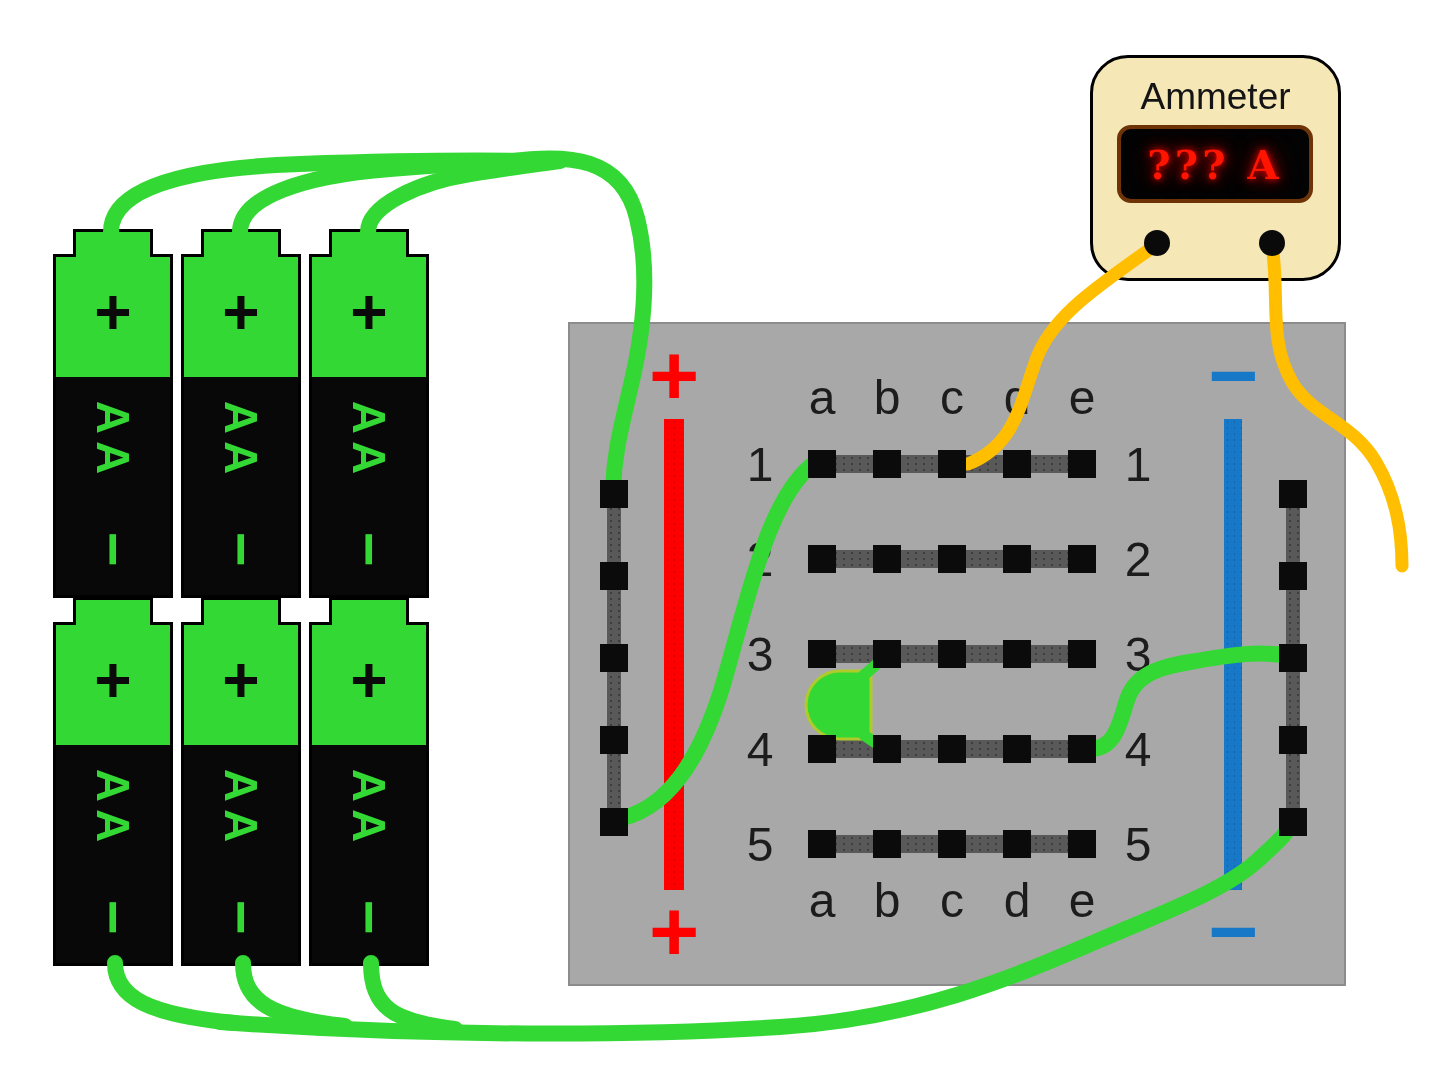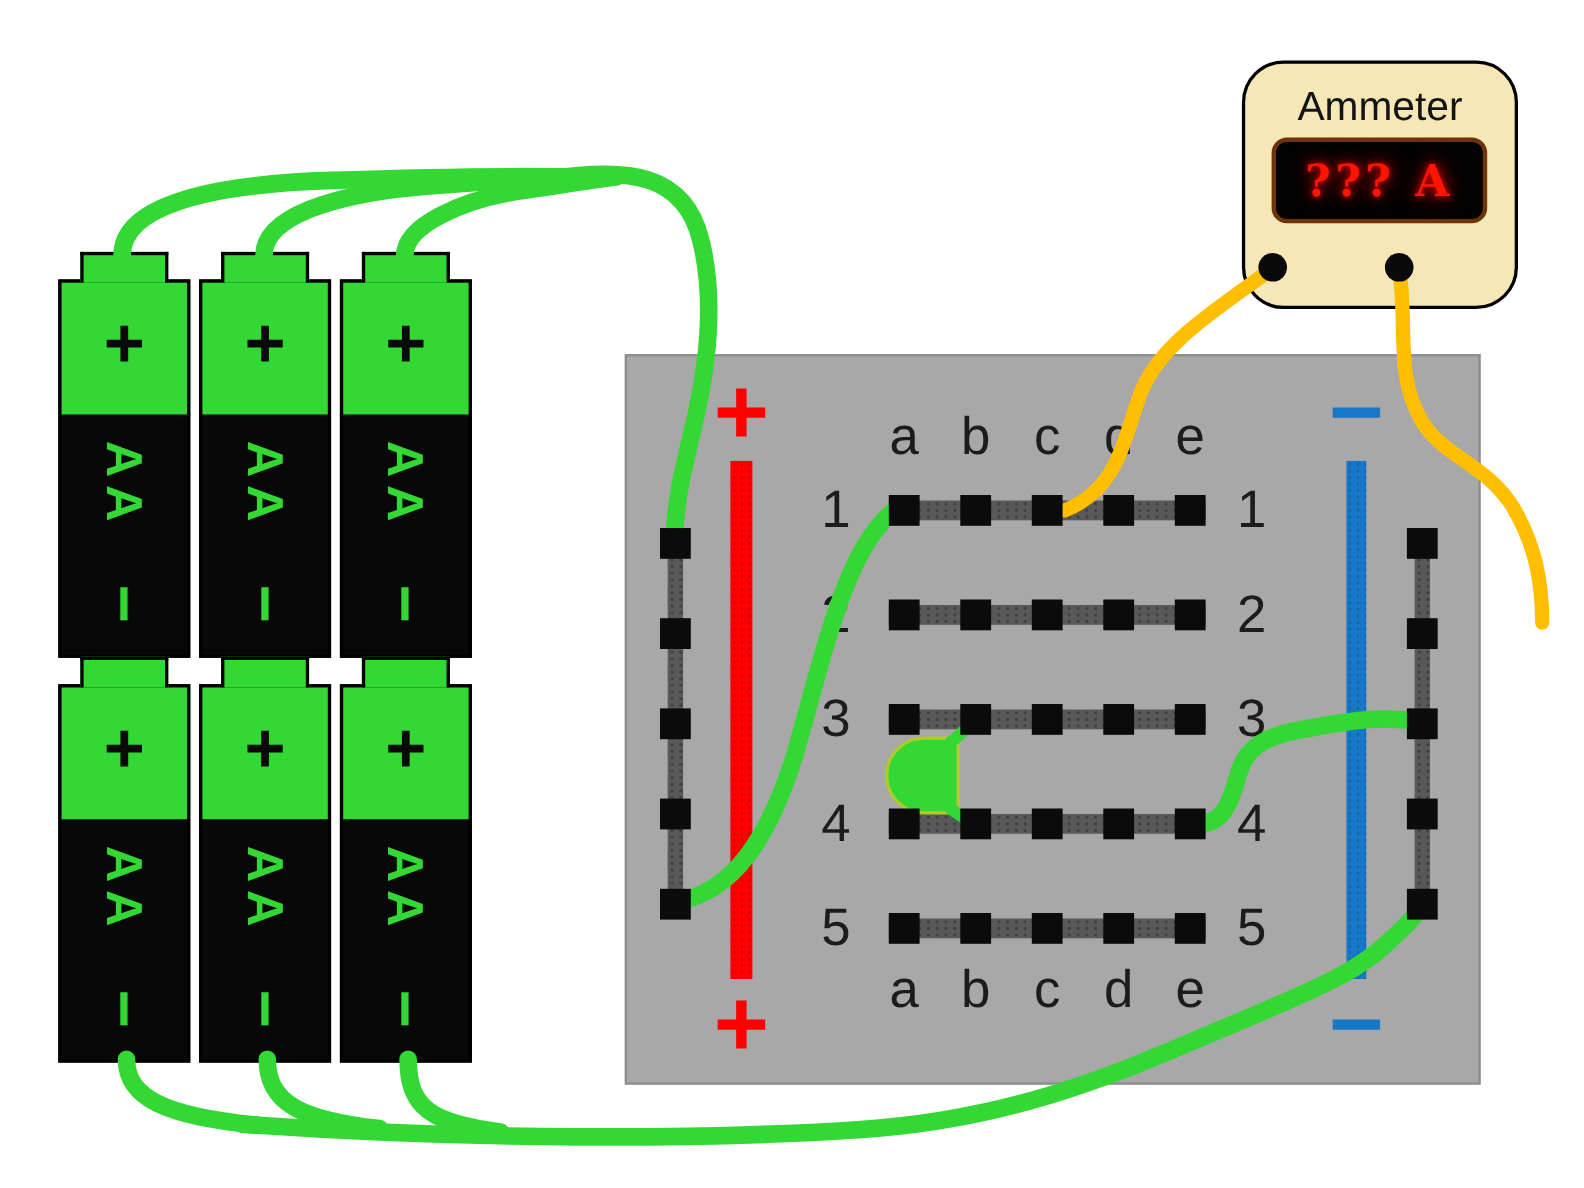--- a/index.html
+++ b/index.html
@@ -32,21 +32,21 @@
   .zone-pos{height:120px;background:#34d834;display:flex;align-items:center;justify-content:center;}
   .bplus{font-weight:bold;font-size:64px;color:#0a0a0a;margin-top:-10px;}
   .zone-neg{position:relative;height:218px;background:#080808;}
   .btype{position:absolute;left:50%;top:64px;transform:translate(-50%,-50%) rotate(90deg);
          font-weight:bold;font-size:46px;color:#34d834;letter-spacing:7px;white-space:nowrap;}
   .bminus{position:absolute;left:50%;top:172px;transform:translate(-50%,-50%) rotate(90deg);
           font-weight:bold;font-size:60px;color:#34d834;}
 
   
   #ammeter{position:absolute;left:1090px;top:55px;width:245px;height:220px;background:#f6e7b7;
-           border:3px solid #000;border-radius:38px;z-index:4;margin-left:39px;}
+           border:3px solid #000;border-radius:38px;z-index:4;}
   #ammeter-title{position:absolute;top:18px;width:100%;text-align:center;
                  font-size:37px;color:#141414;}
   #ammeter-display{position:absolute;left:24px;top:67px;width:188px;height:70px;background:#030303;
                    border:4px solid #6e3407;border-radius:14px;
                    display:flex;align-items:center;justify-content:center;}
   #ammeter-reading{font-family:"DejaVu Serif","Liberation Serif",serif;font-weight:bold;
                    font-size:40px;color:#ff1400;letter-spacing:4px;
                    text-shadow:0 0 6px #e00000,0 0 14px #a00000,0 0 24px #700000;}
 
   

